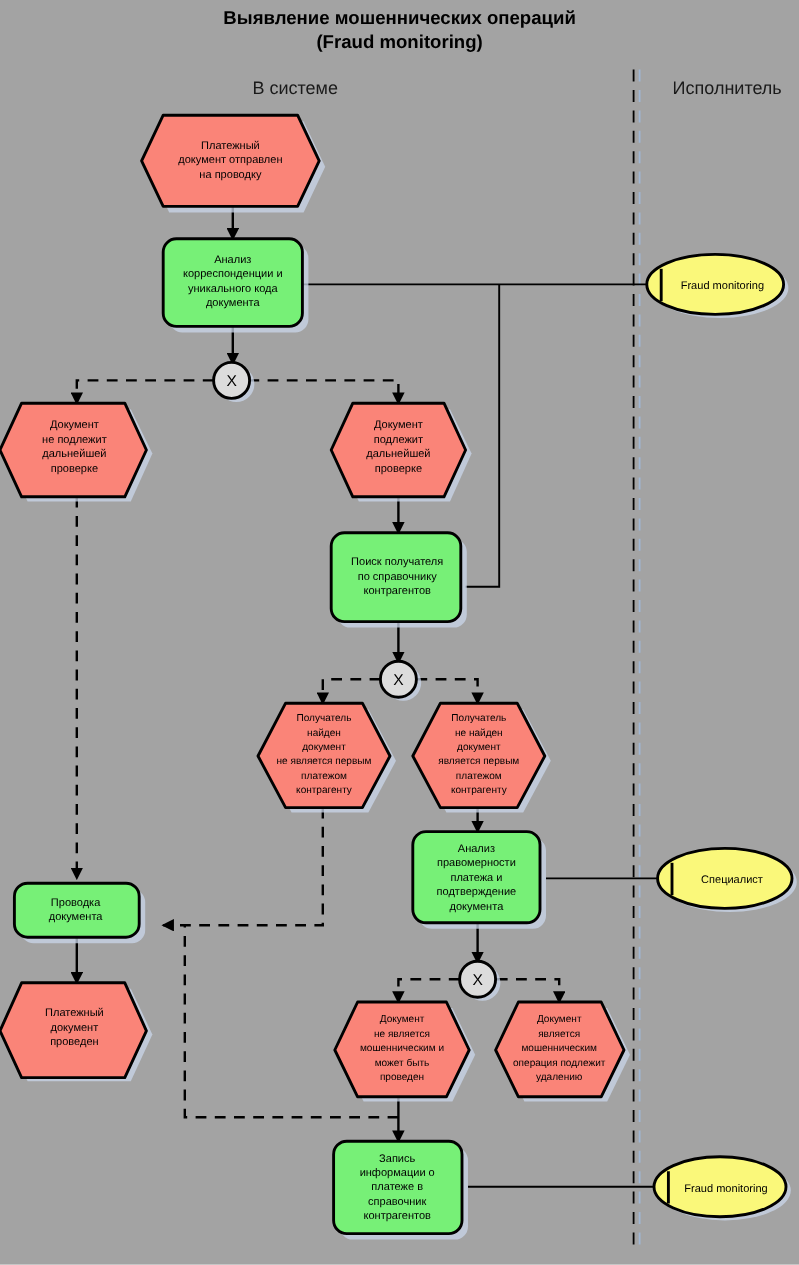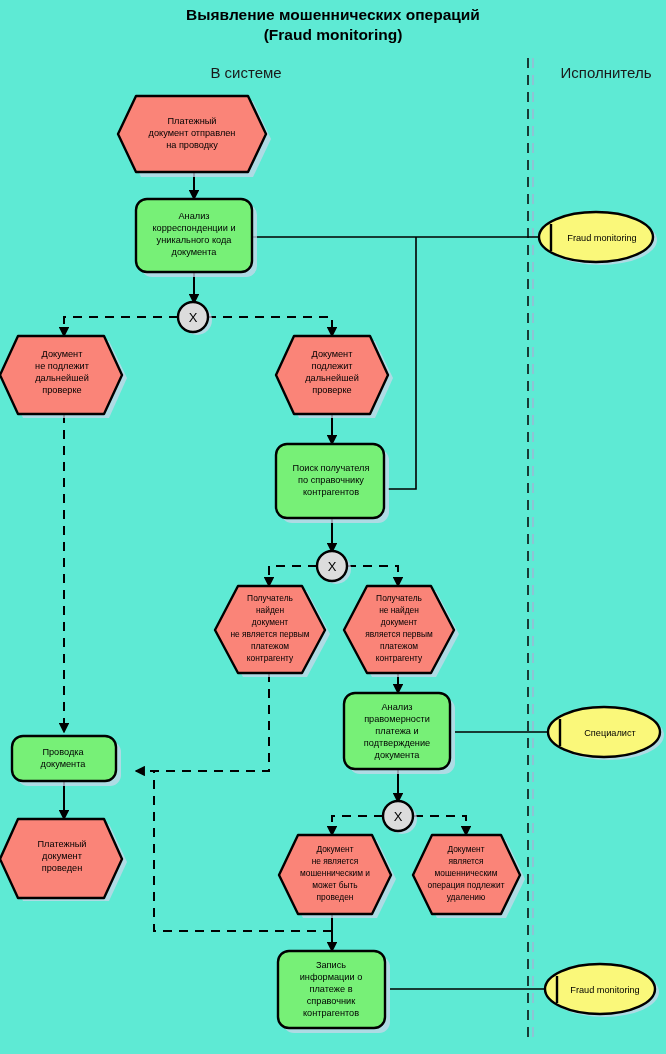--- a/index.html
+++ b/index.html
@@ -7,21 +7,21 @@
     padding: 0;
     background: #ffffff;
   }
   body {
     font-family: "Liberation Sans", sans-serif;
   }
   #canvas {
     position: relative;
     width: 666px;
     height: 1054px;
-    background: #5eead4;
+    background: #a3a3a3;
     overflow: hidden;
   }
   svg#diagram {
     position: absolute;
     left: 0;
     top: 0;
     width: 666px;
     height: 1054px;
   }
   .title-line {

